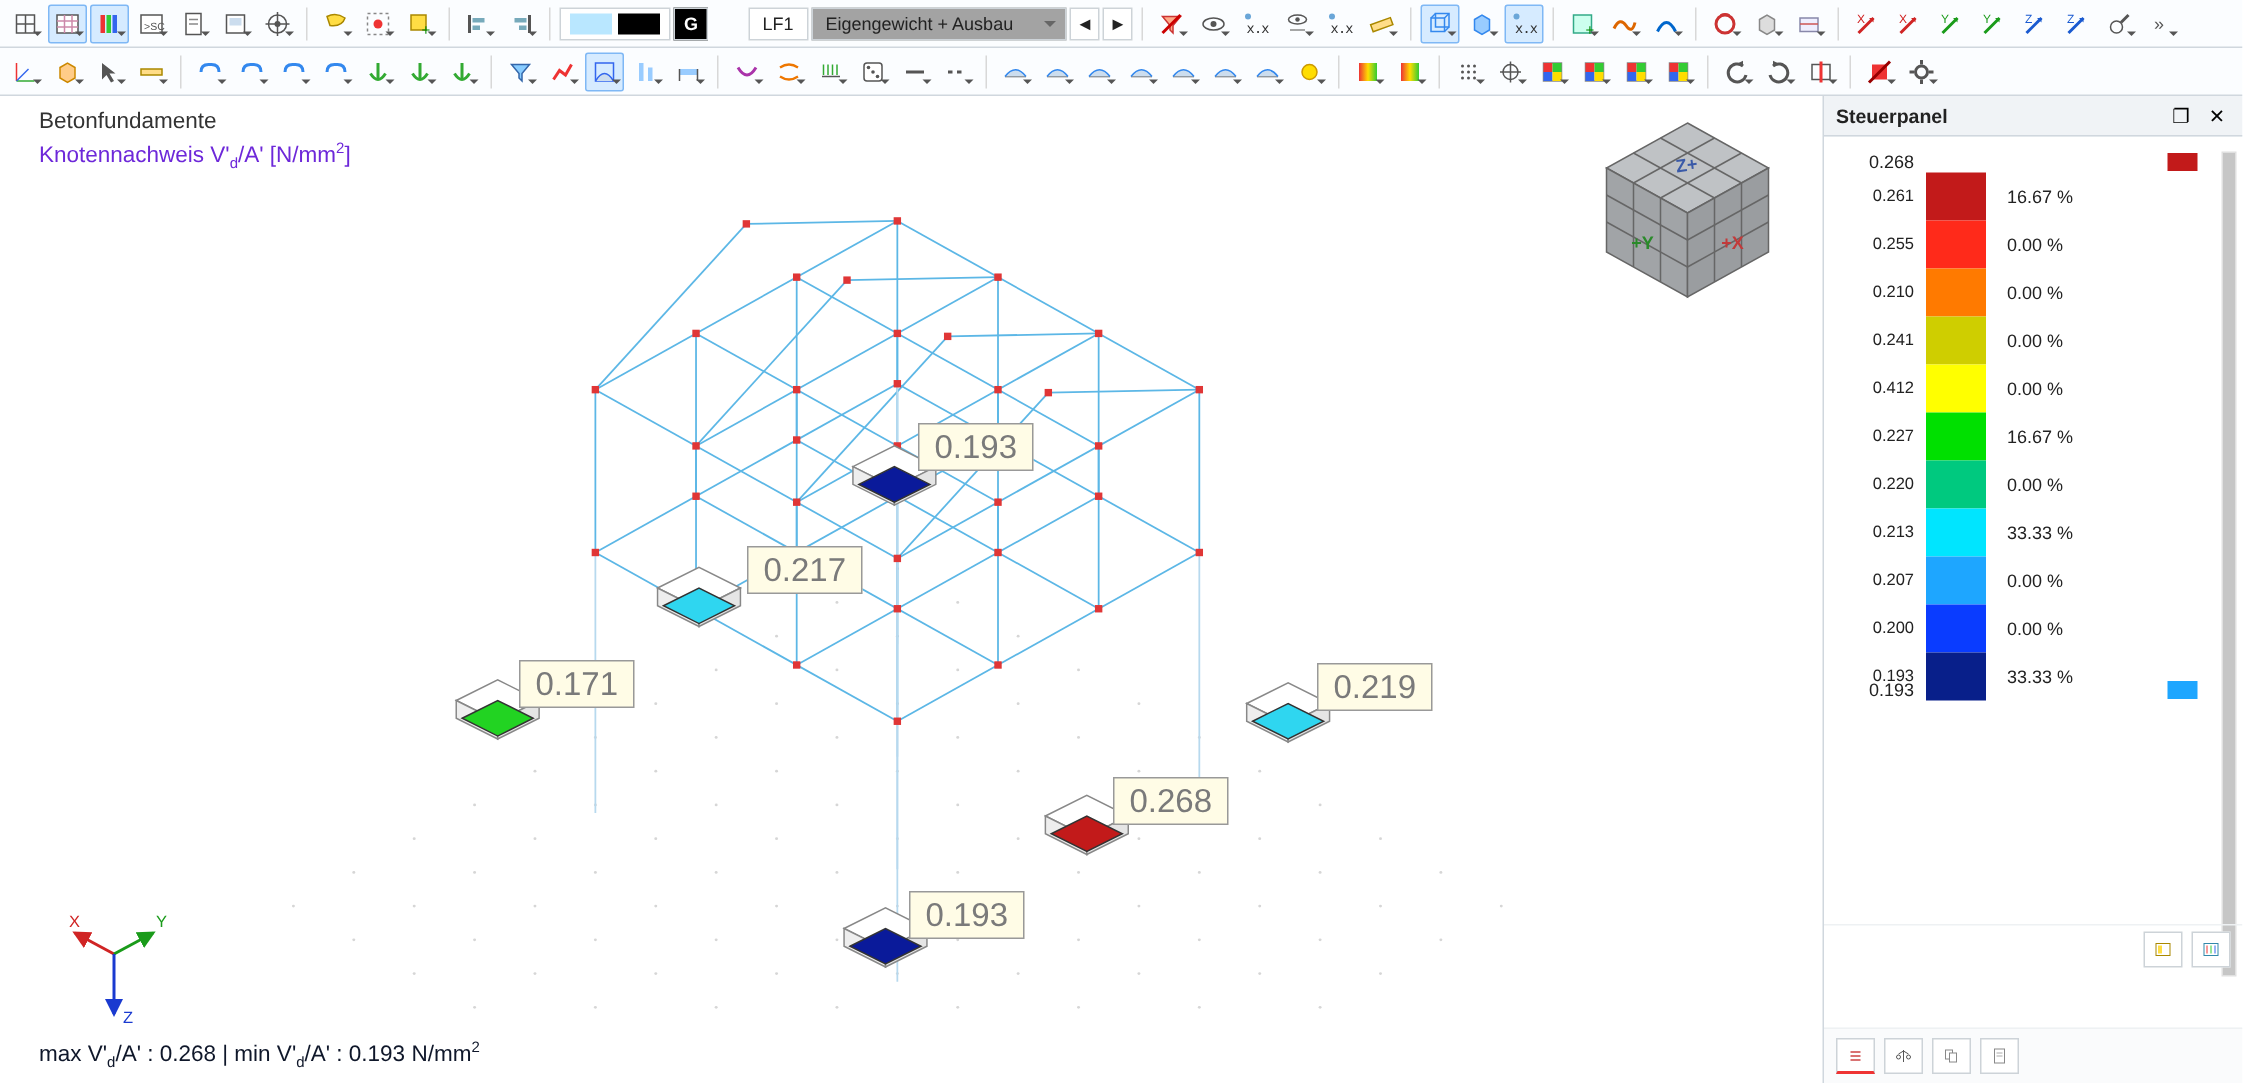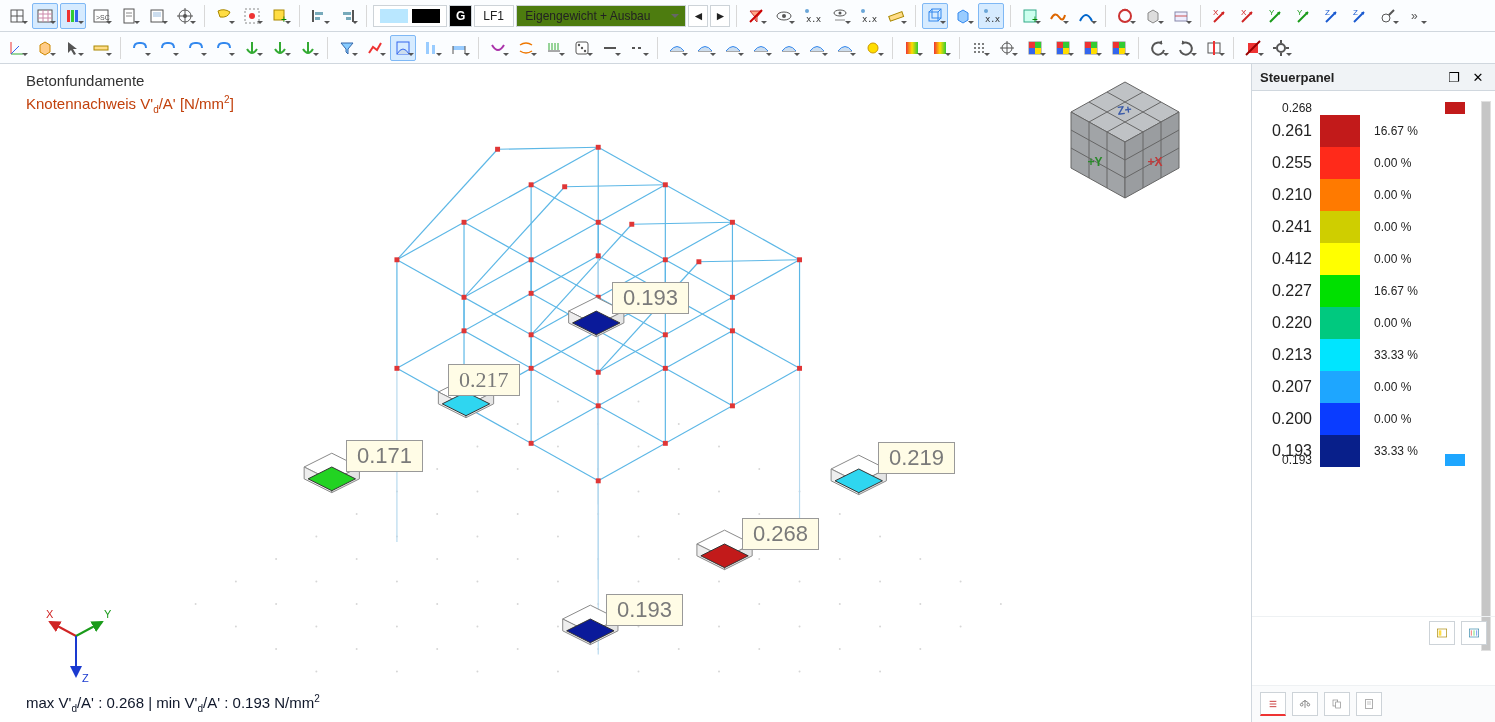--- a/index.html
+++ b/index.html
@@ -65,24 +65,24 @@
     border: 1px solid #cdd3d8; background: #fff; height: 22px; padding: 0 6px;
   }
   .load-swatch .c { width: 28px; height: 14px; }
 
   .lc-badge {
     border: 1px solid #cdd3d8; background: #000; color: #fff; font-weight: bold;
     height: 22px; display: flex; align-items: center; padding: 0 6px;
   }
   .lc-code {
     border: 1px solid #cdd3d8; background: #fff; height: 22px;
-    display: flex; align-items: center; padding: 0 8px; min-width: 40px;
+    display: flex; align-items: center; padding: 0 8px; min-width: 40px; margin-left: 25px;
   }
   .lc-select {
-    border: 1px solid #cdd3d8; background: #4d7c0f; height: 22px;
+    border: 1px solid #cdd3d8; background: #a3a3a3; height: 22px;
     display: flex; align-items: center; padding: 0 8px; min-width: 170px;
     position: relative;
   }
   .lc-select::after {
     content: ""; position: absolute; right: 6px; top: 8px;
     border: 4px solid transparent; border-top-color: #666;
   }
   .arrow-btn {
     width: 20px; height: 22px; border: 1px solid #cdd3d8; background: #fff;
     display: flex; align-items: center; justify-content: center; cursor: pointer;
@@ -90,21 +90,21 @@
 
   
   .workspace {
     position: absolute;
     left: 0; right: 280px; top: 64px; bottom: 0;
     background: #fff;
     overflow: hidden;
     margin-left: 16px;
   }
   .ws-title { position: absolute; left: 10px; top: 8px; font-size: 15px; color: #333; }
-  .ws-sub { position: absolute; left: 10px; top: 30px; font-size: 15px; color: #c2410c; }
+  .ws-sub { position: absolute; left: 10px; top: 30px; font-size: 15px; color: #6d28d9; }
   .ws-sub sub, .status sub { font-size: 10px; }
   .ws-sub sup, .status sup { font-size: 10px; }
 
   .viewcube {
     position: absolute; right: 20px; top: 6px; width: 140px; height: 140px;
   }
 
   .status {
     position: absolute; left: 10px; bottom: 8px; font-size: 15px; color: #0f172a;
   }
@@ -122,21 +122,21 @@
     background: #fffce6;
     border: 1px solid #999;
     font-size: 22px;
     color: #7a7a7a;
     padding: 2px 10px;
     font-family: Arial, sans-serif;
   }
 
   
   .sidepanel {
-    position: absolute; right: 0; top: 64px; bottom: 0; width: 244px;
+    position: absolute; right: 0; top: 64px; bottom: 0; width: 280px;
     background: #fff;
     border-left: 1px solid var(--tb-border);
     display: flex; flex-direction: column;
   }
   .sp-header {
     background: #f0f3f6; border-bottom: 1px solid var(--tb-border);
     display: flex; align-items: center; padding: 4px 8px; gap: 6px;
     font-weight: 600; font-size: 13px;
   }
   .sp-header .spacer { flex: 1; }
@@ -149,21 +149,21 @@
   }
   .sp-legend {
     flex: 1; padding: 10px 12px 4px 12px; position: relative;
   }
   .legend-grid {
     display: grid;
     grid-template-columns: 56px 40px 1fr;
     align-items: center;
     row-gap: 0;
   }
-  .lg-val { text-align: right; padding-right: 8px; font-size: 16px; height: 32px; display:flex; align-items:center; justify-content:flex-end;}
+  .lg-val { text-align: right; padding-right: 8px; font-size: 11px; height: 32px; display:flex; align-items:center; justify-content:flex-end;}
   .lg-sw { width: 40px; height: 32px; }
   .lg-pct { padding-left: 14px; font-size: 12px; height:32px; display:flex; align-items:center;}
   .lg-top-sw, .lg-bot-sw { width: 20px; height: 12px; }
 
   .sp-scroll {
     position: absolute; right: 4px; top: 10px; bottom: 34px; width: 10px;
     background: #f0f0f0; border: 1px solid #e0e0e0;
   }
   .sp-scroll .thumb { width: 100%; background: #c6c6c6; }
 
@@ -1053,21 +1053,21 @@
         <polygon points="554,558 582,544 610,558 582,572" fill="#fff" stroke="#888"></polygon>
         <polygon points="554,558 582,572 582,584 554,570" fill="#eee" stroke="#888"></polygon>
         <polygon points="610,558 582,572 582,584 610,570" fill="#e5e5e5" stroke="#888"></polygon>
         <polygon points="558,570 582,558 606,570 582,582" fill="#0a1a9a" stroke="#333"></polygon>
       </g>
       </g>
   </svg>
 
   <div id="vlabels">
       <div class="value-label" style="left: 596px; top: 218px;">0.193</div>
-      <div class="value-label" style="left: 432px; top: 300px; font-family: Liberation Serif, serif;">0.217</div>
+      <div class="value-label" style="left: 482px; top: 300px;">0.217</div>
       <div class="value-label" style="left: 330px; top: 376px;">0.171</div>
       <div class="value-label" style="left: 862px; top: 378px;">0.219</div>
       <div class="value-label" style="left: 726px; top: 454px;">0.268</div>
       <div class="value-label" style="left: 590px; top: 530px;">0.193</div>
     </div>
 
   <svg class="axes-gizmo" viewBox="0 0 80 80">
     <defs>
       <marker id="arR" markerWidth="6" markerHeight="6" refX="5" refY="3" orient="auto">
           <path d="M0,0 L6,3 L0,6 Z" fill="#d02424"></path>

